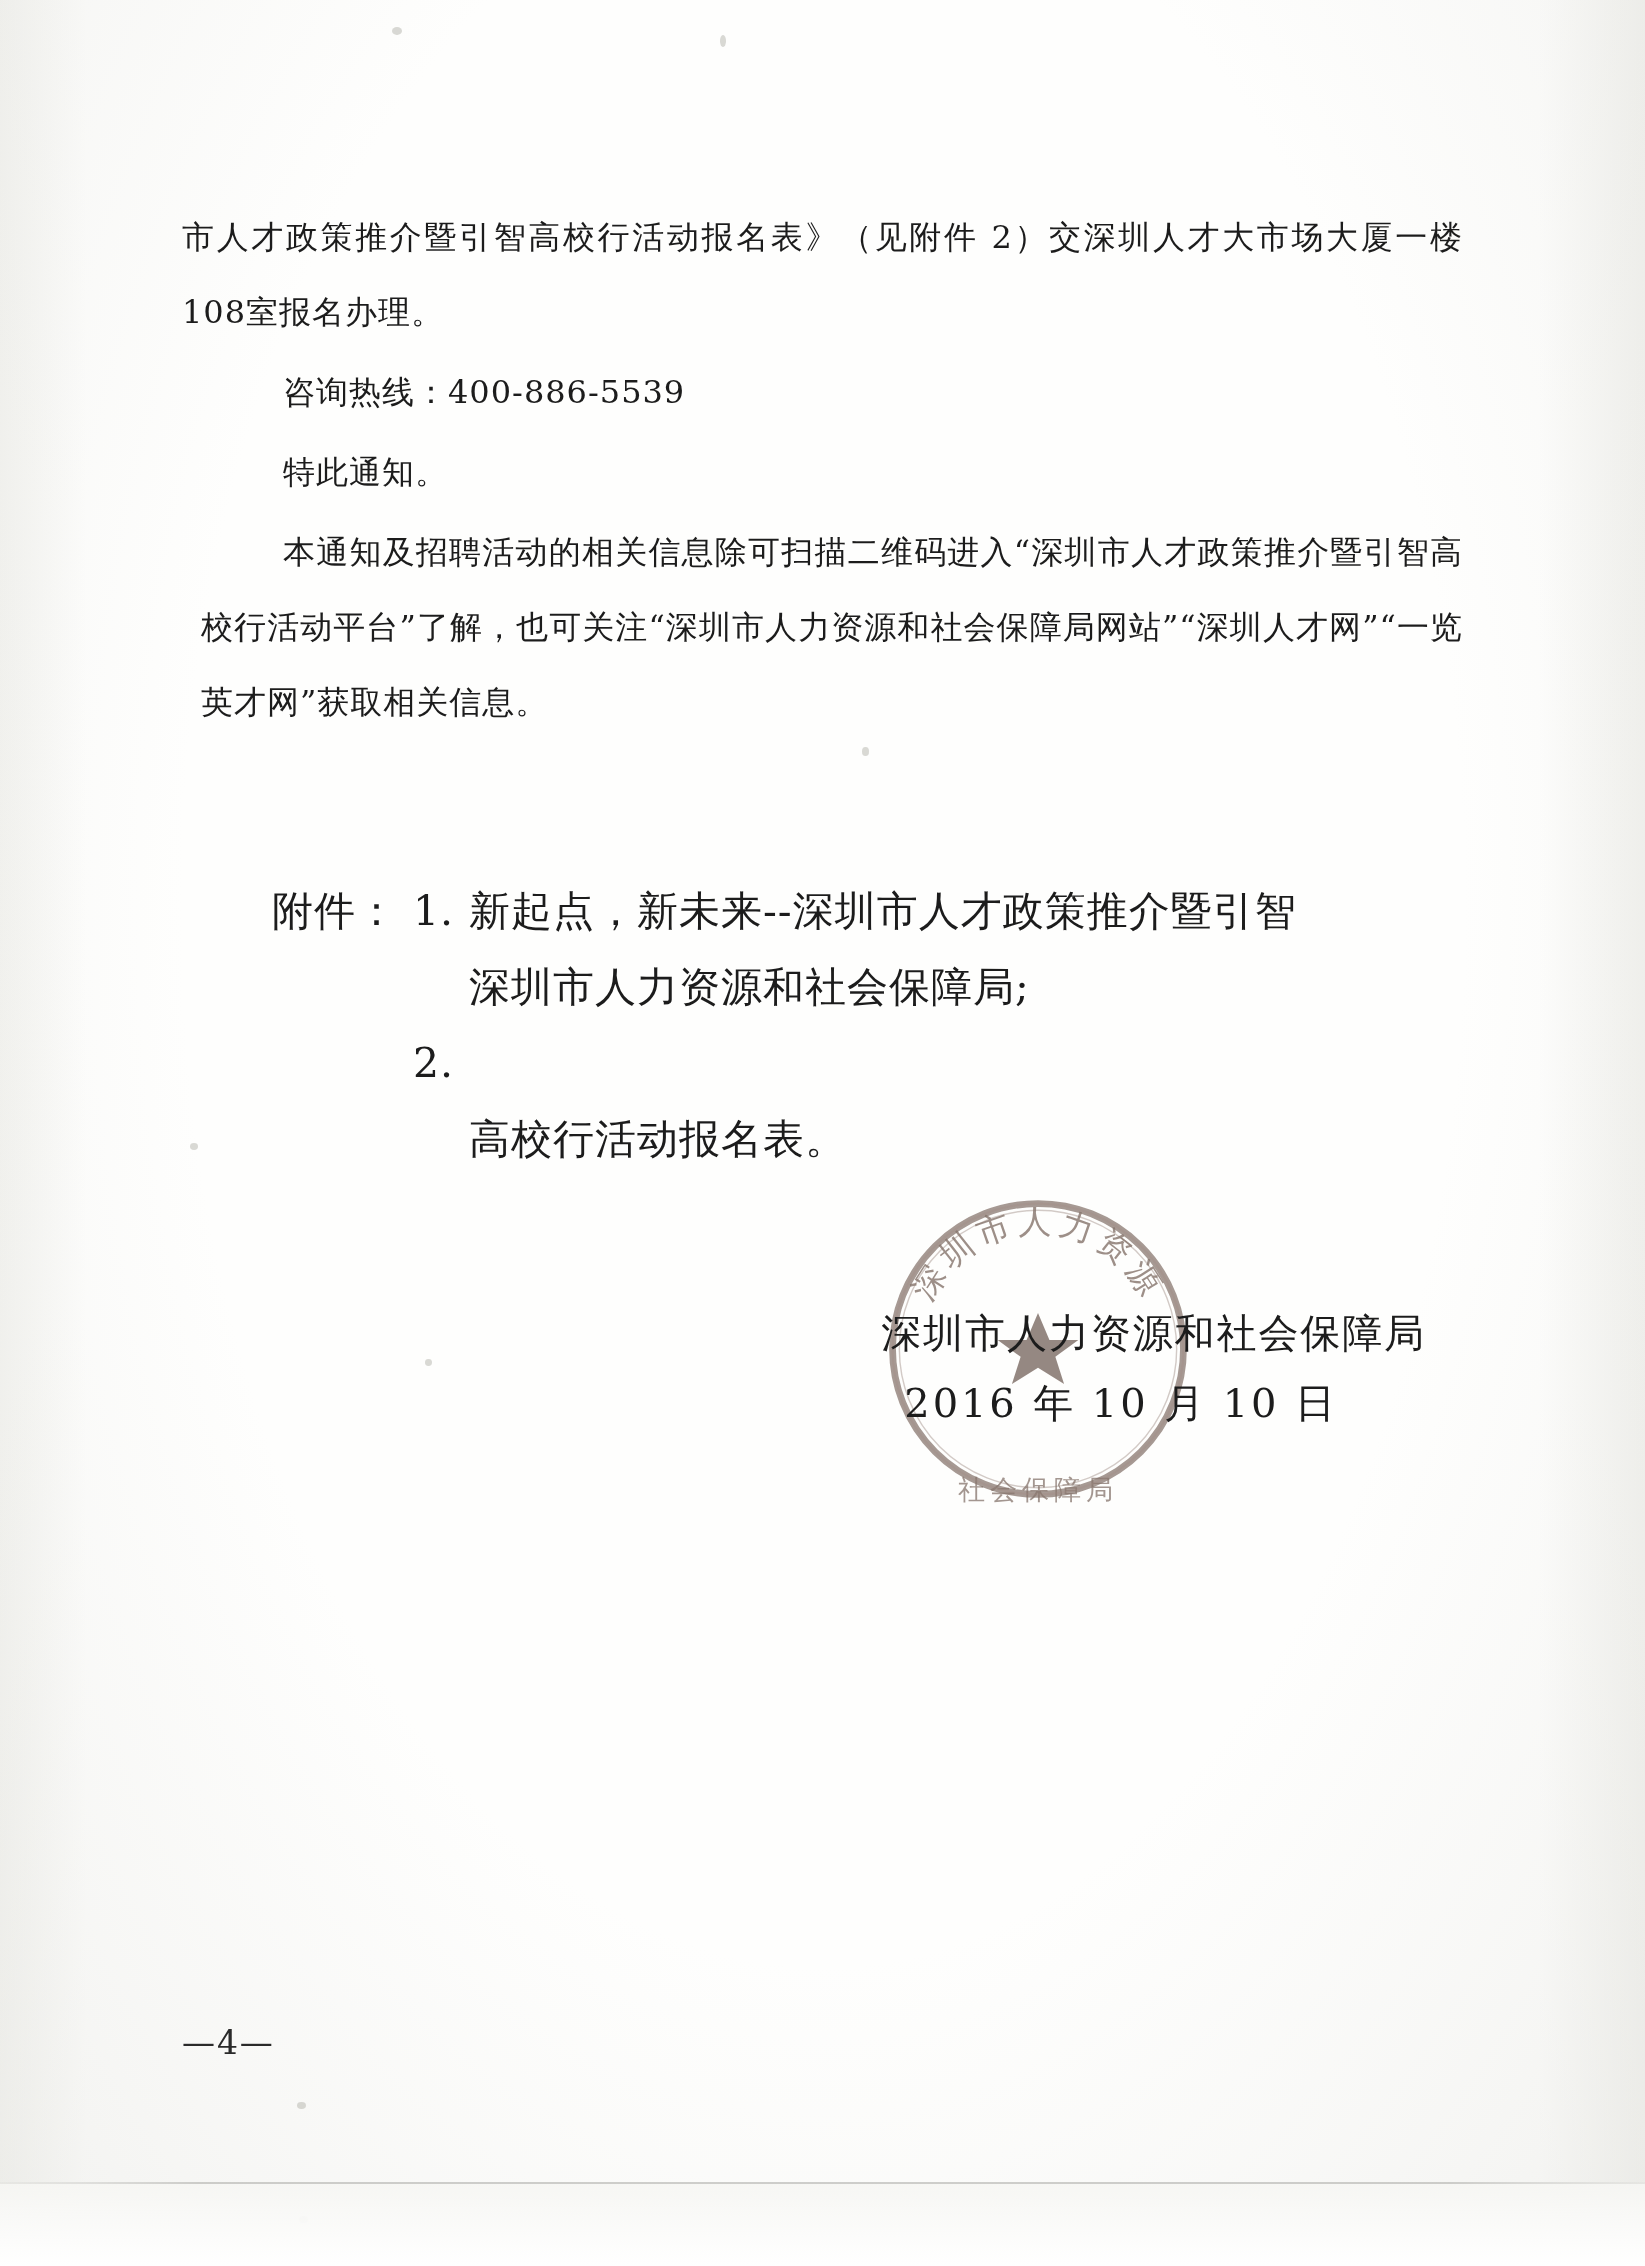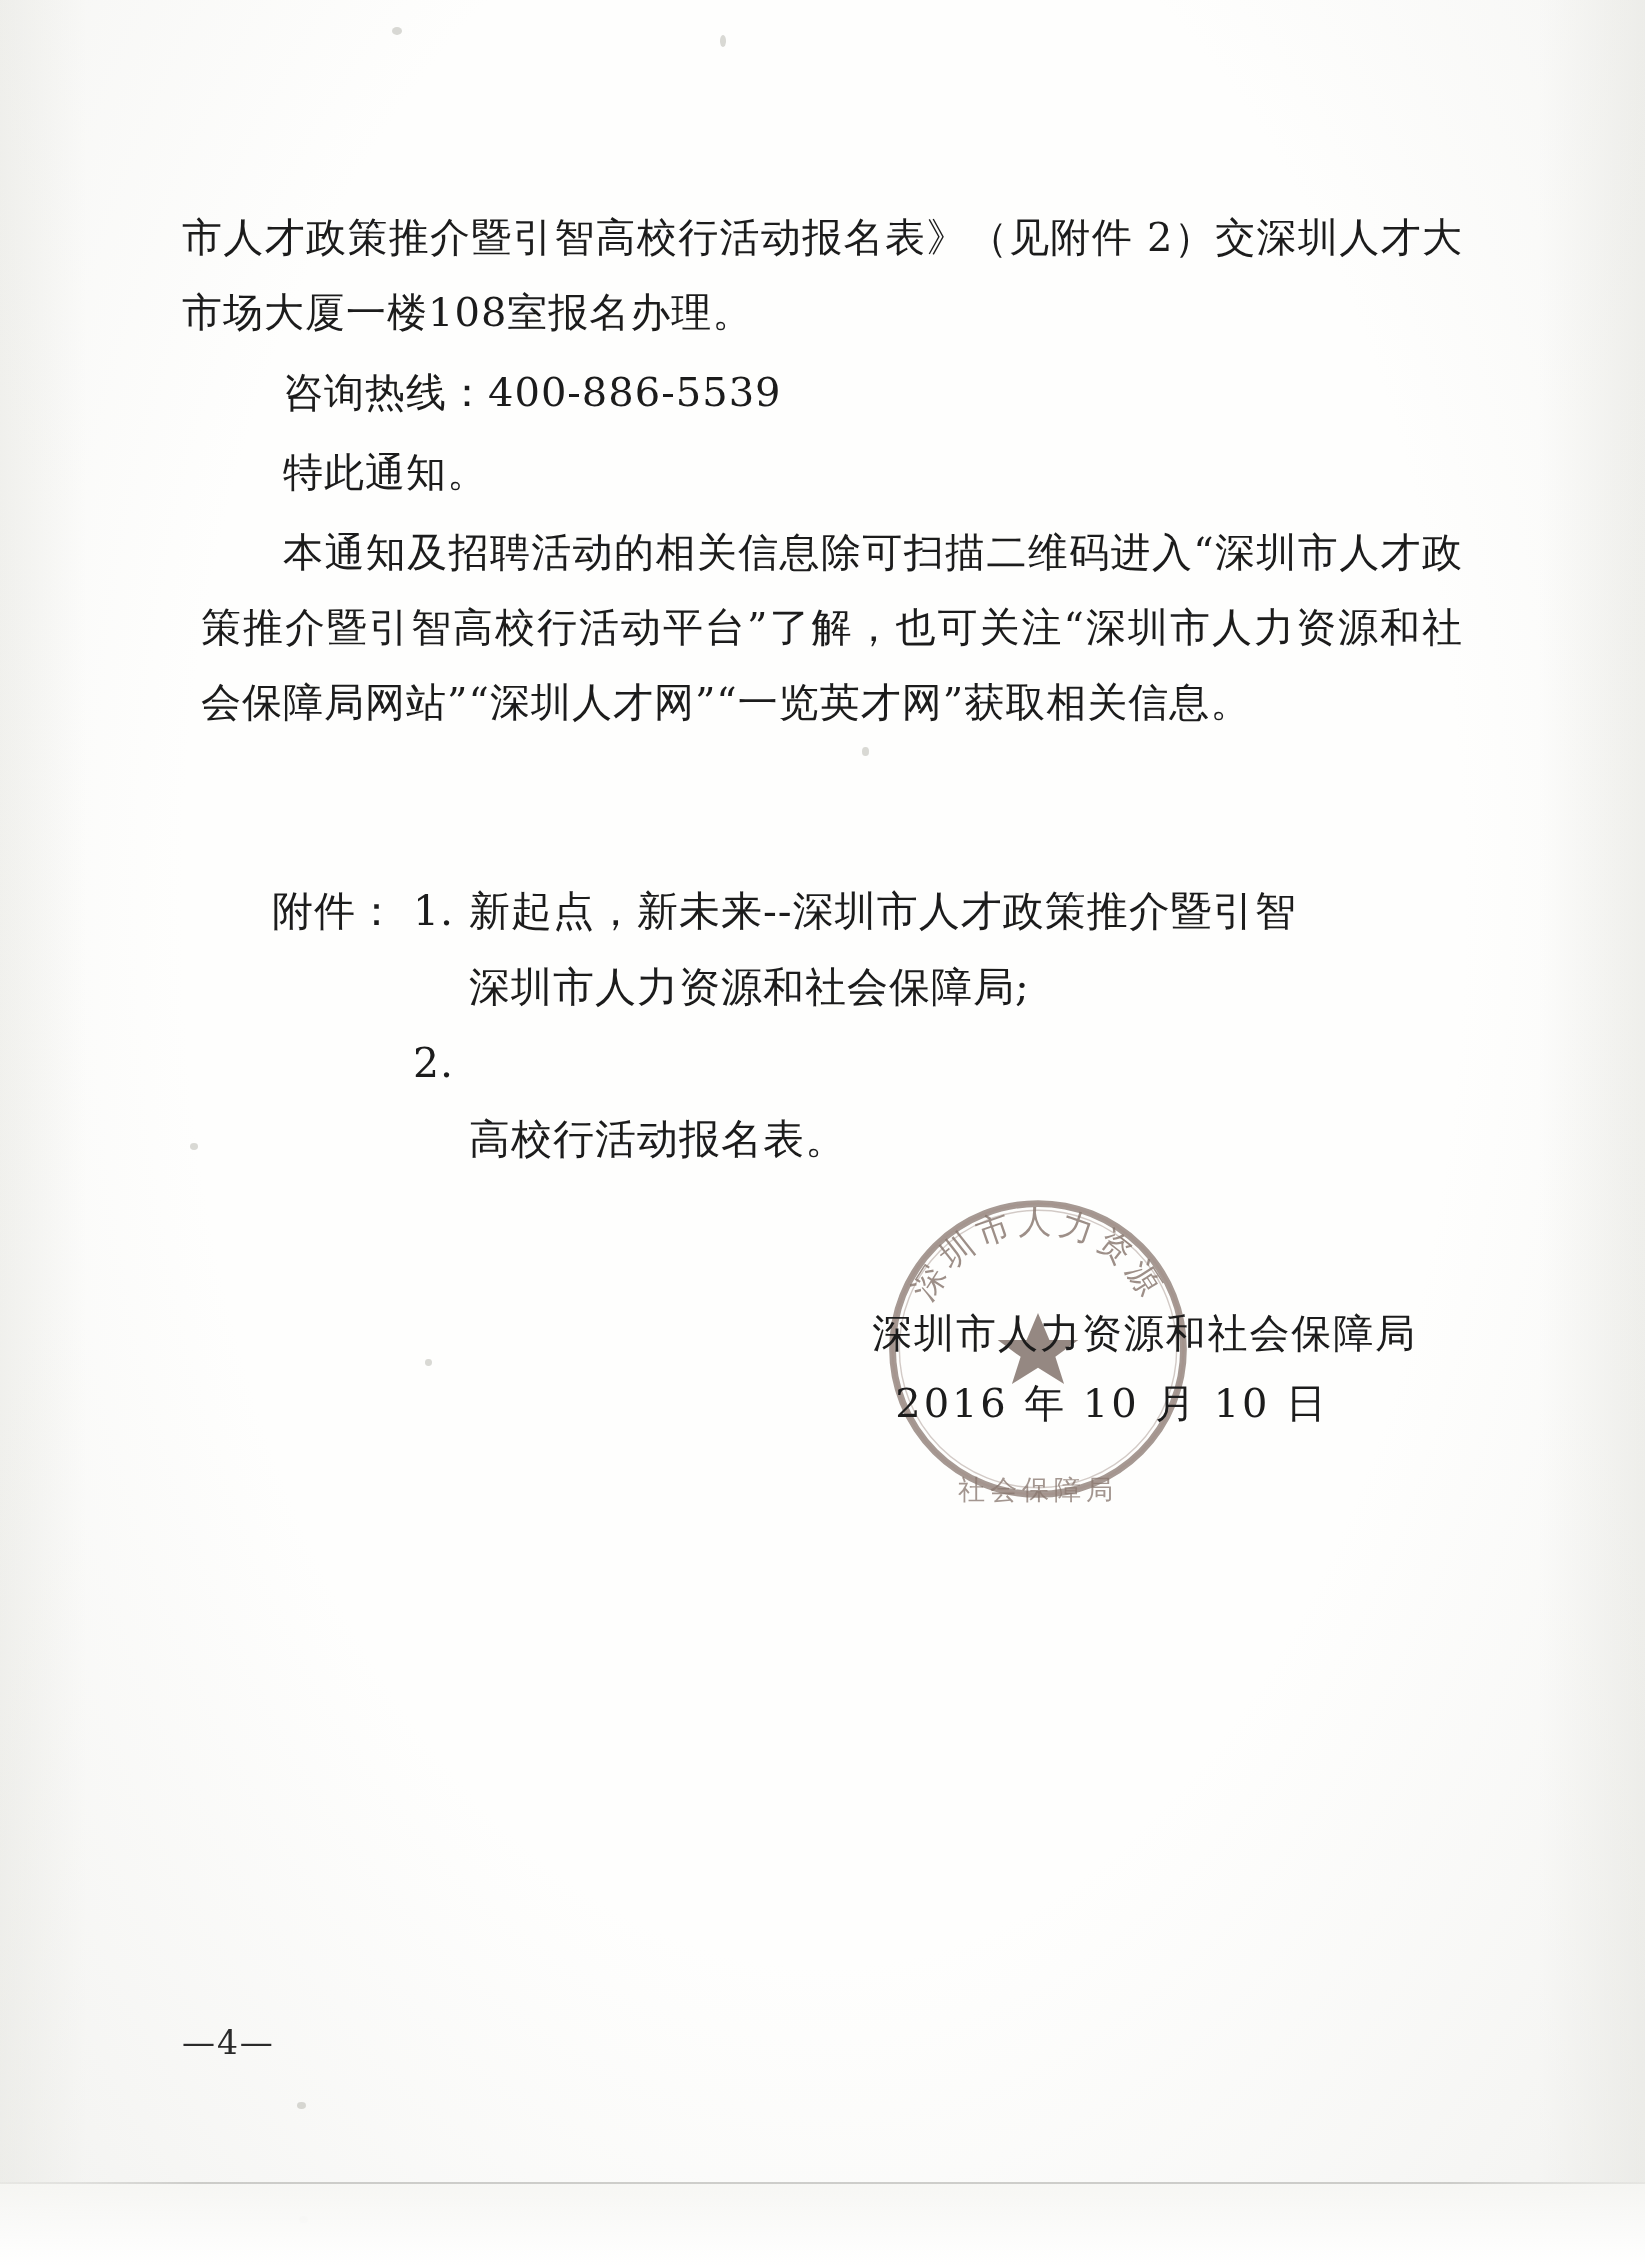--- a/index.html
+++ b/index.html
@@ -44,21 +44,21 @@
     height: 83px;
     background: linear-gradient(180deg, rgba(246,246,243,0.9), rgba(255,255,255,1));
   }
 
   .body-text {
     position: absolute;
     left: 182px;
     top: 200px;
     width: 1281px;
     color: #1c1c1c;
-    font-size: 40px;
+    font-size: 32px;
     line-height: 75px;
     letter-spacing: 1px;
     text-align: justify;
   }
   .para {
     margin: 0 0 0 0;
   }
   .indent2 {
     text-indent: 82px;
   }
@@ -94,21 +94,21 @@
   }
   .attach-cont {
     padding-left: 197px;
   }
   .attach-item2 {
     padding-left: 141px;
   }
 
   .signature {
     position: absolute;
-    right: 229px;
+    right: 220px;
     top: 1298px;
     text-align: left;
     color: #1c1c1c;
     font-size: 40px;
     line-height: 70px;
     letter-spacing: 1.9px;
     z-index: 3;
   }
   .sig-date {
     letter-spacing: 2.9px;

